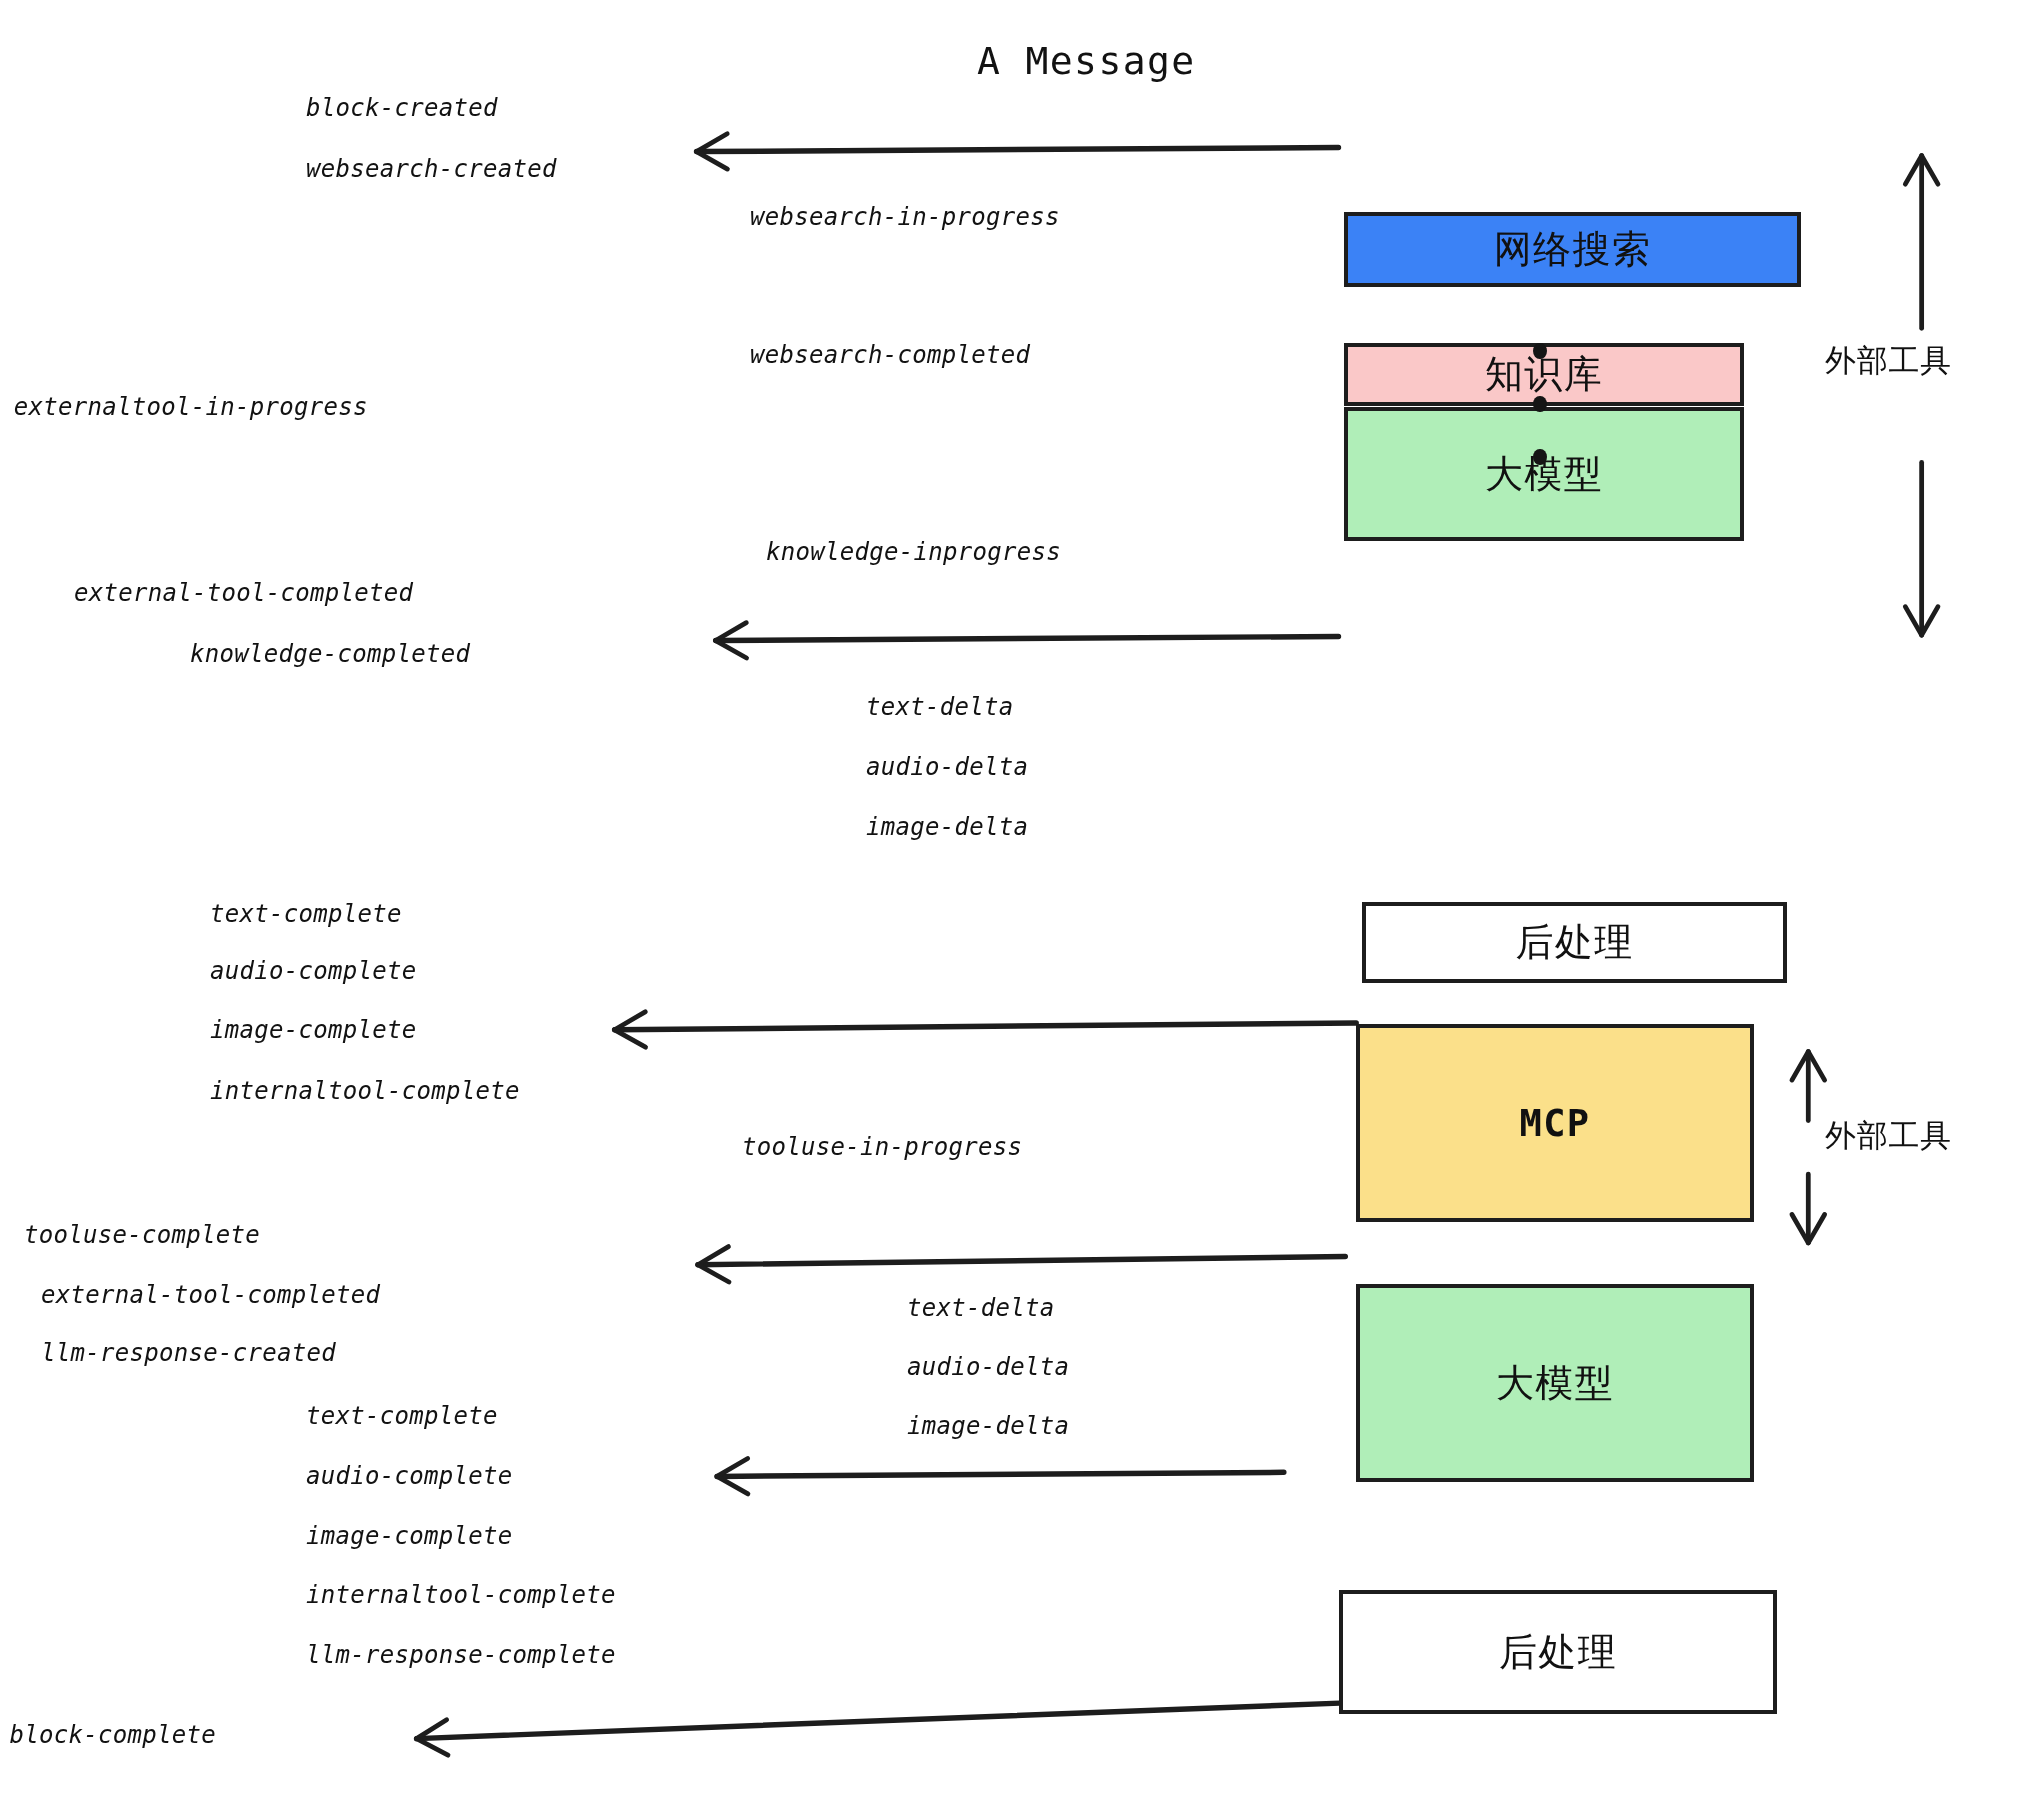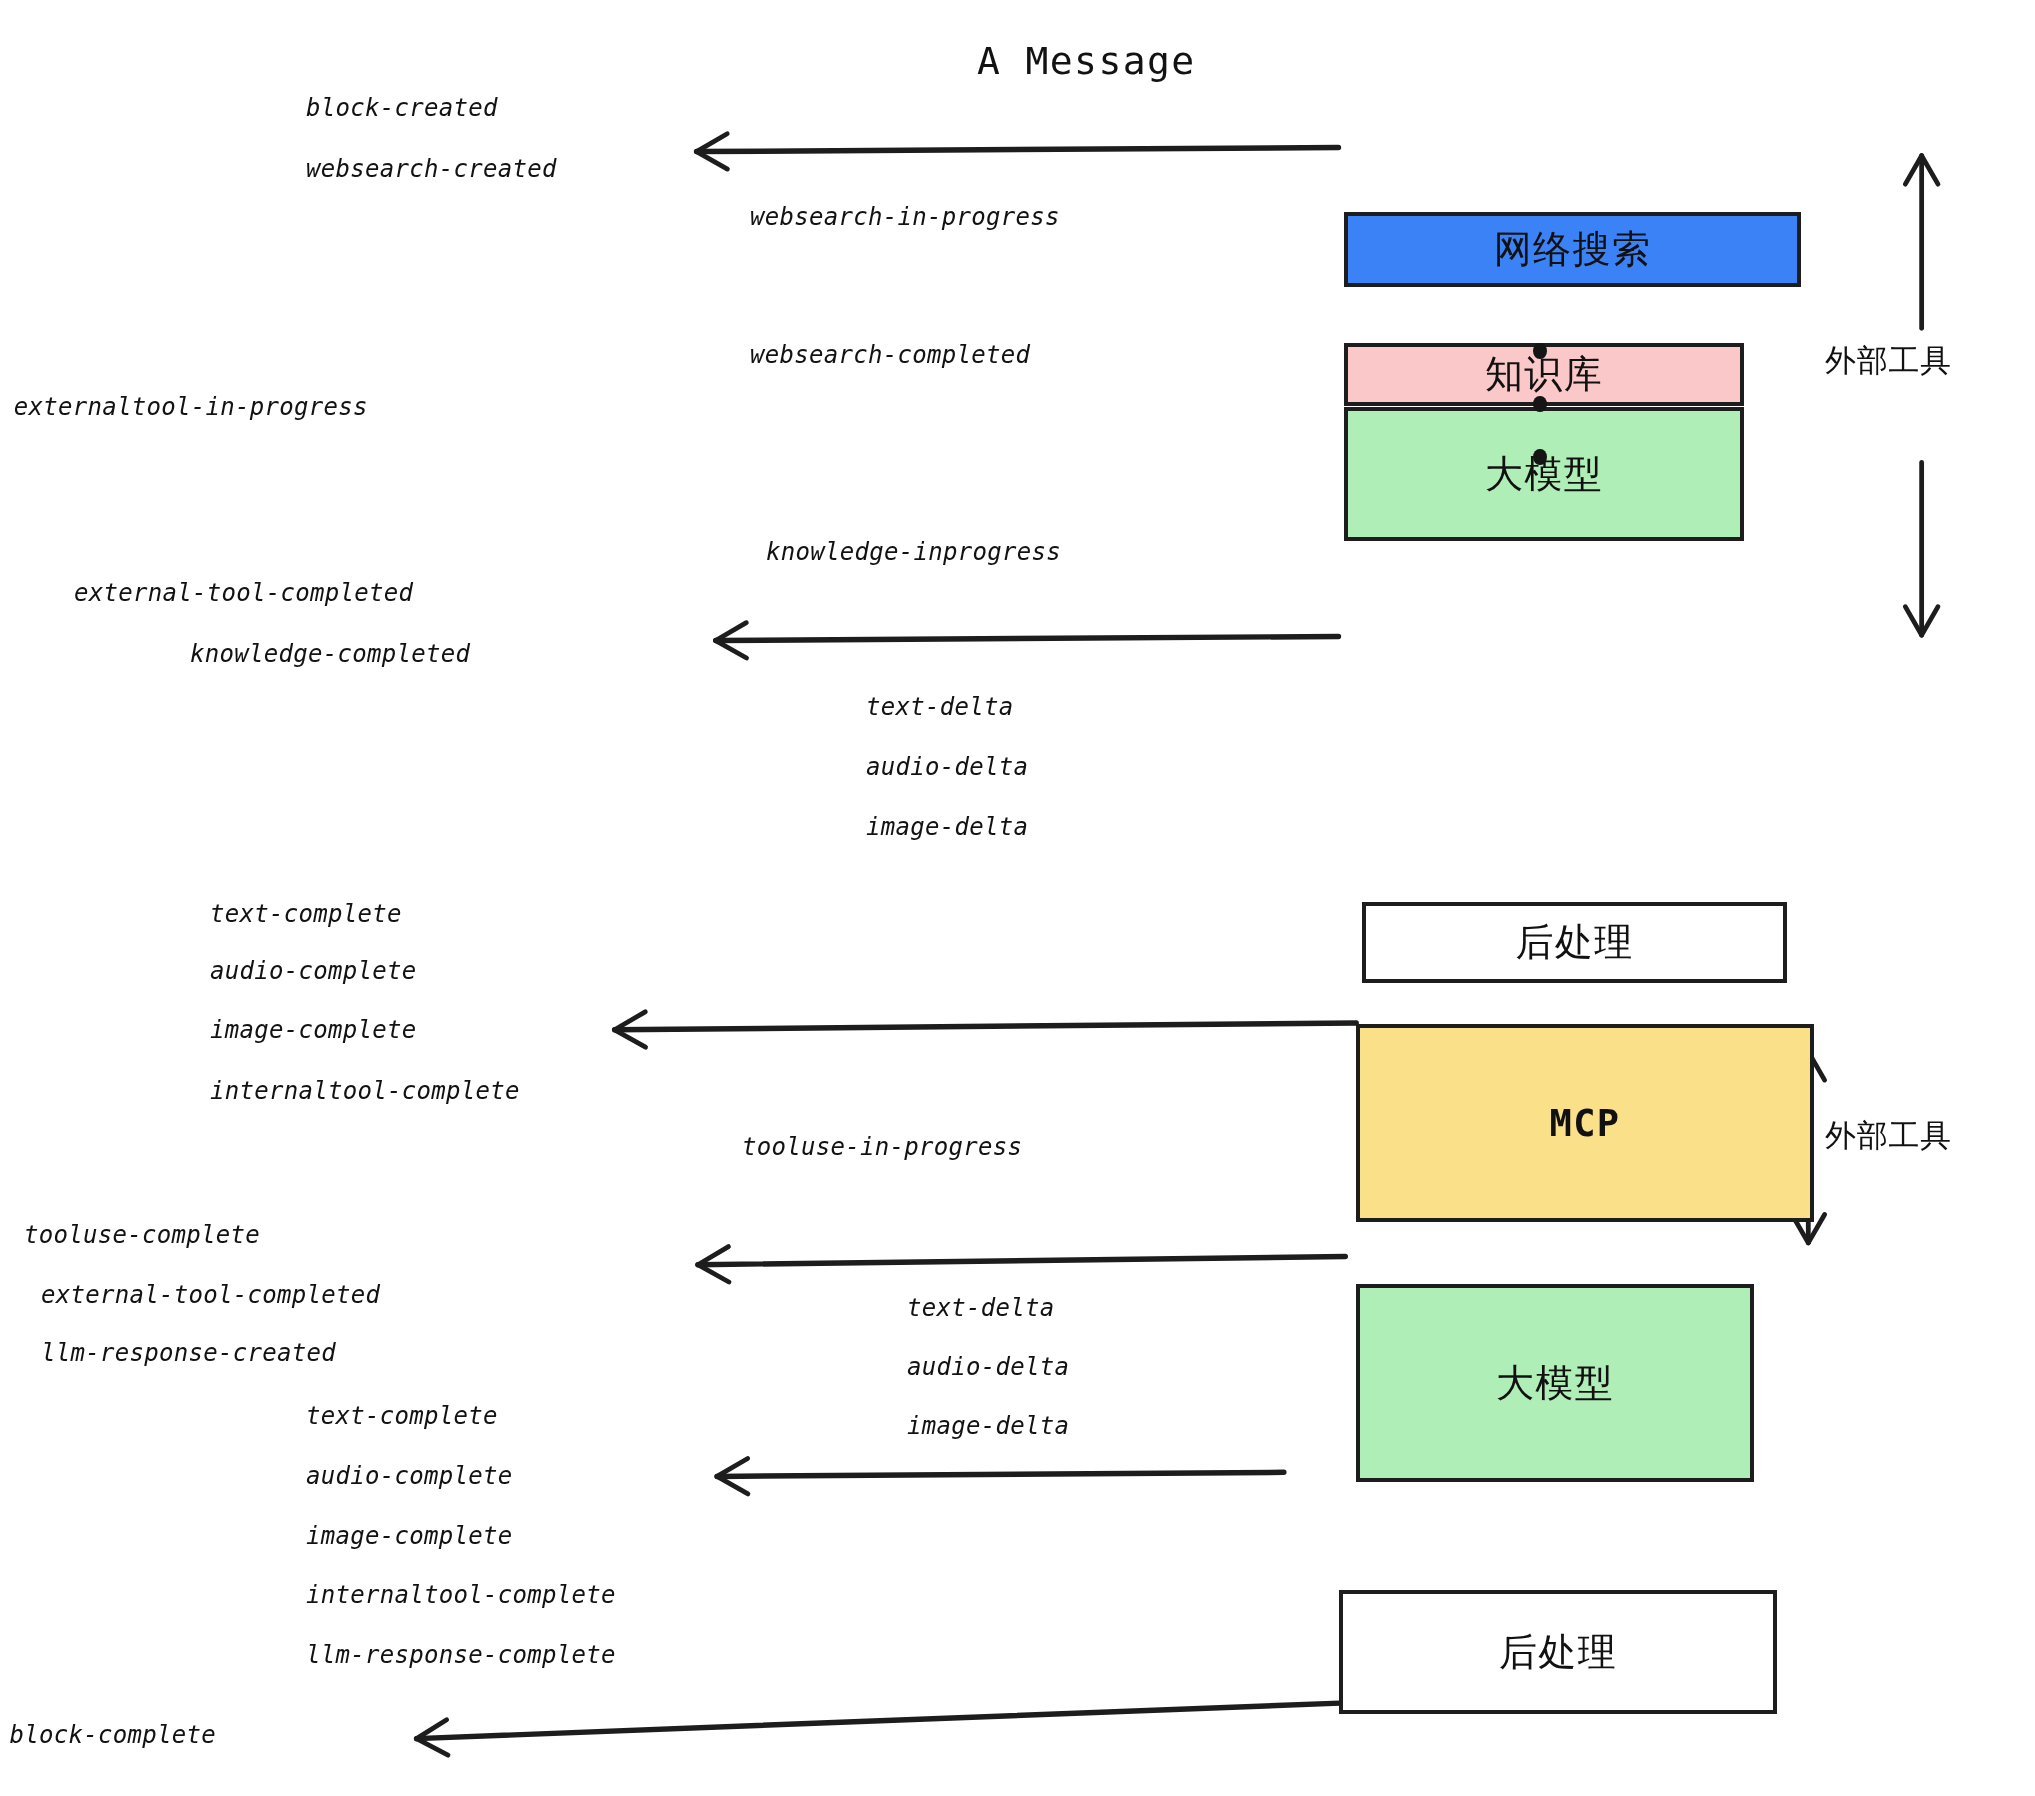--- a/index.html
+++ b/index.html
@@ -151,21 +151,21 @@
           <path d="M 2648 1820 L 2671.9165588357682 1778.3827173706015" stroke="#1d1d1d" stroke-width="7" fill="none" stroke-linecap="round"></path>
         </g>
       </g>
     </svg>
 
   <div id="boxes">
       <div class="box" style="left: 1344px; top: 168px; width: 457px; height: 75px; background: #3b82f6; margin-top: 44px;">网络搜索</div>
       <div class="box" style="left: 1344px; top: 343px; width: 400px; height: 63px; background: rgb(250, 200, 200); font-family: Liberation Mono, monospace;">知识库</div>
       <div class="box" style="left: 1344px; top: 407px; width: 400px; height: 134px; background: rgb(176, 238, 184);">大模型</div>
       <div class="box" style="left: 1362px; top: 902px; width: 425px; height: 81px; background: rgb(255, 255, 255);">后处理</div>
-      <div class="box mono" style="left: 1356px; top: 1024px; width: 458px; height: 198px; background: rgb(251, 224, 138);">MCP</div>
+      <div class="box mono" style="left: 1356px; top: 1024px; width: 398px; height: 198px; background: rgb(251, 224, 138);">MCP</div>
       <div class="box" style="left: 1356px; top: 1284px; width: 398px; height: 198px; background: rgb(176, 238, 184);">大模型</div>
       <div class="box" style="left: 1339px; top: 1590px; width: 438px; height: 124px; background: rgb(255, 255, 255);">后处理</div>
     </div>
 
   <div id="dots">
       <div class="dot" style="left: 1533px; top: 343px;"></div>
       <div class="dot" style="left: 1533px; top: 396px;"></div>
       <div class="dot" style="left: 1533px; top: 449px;"></div>
     </div>
 

